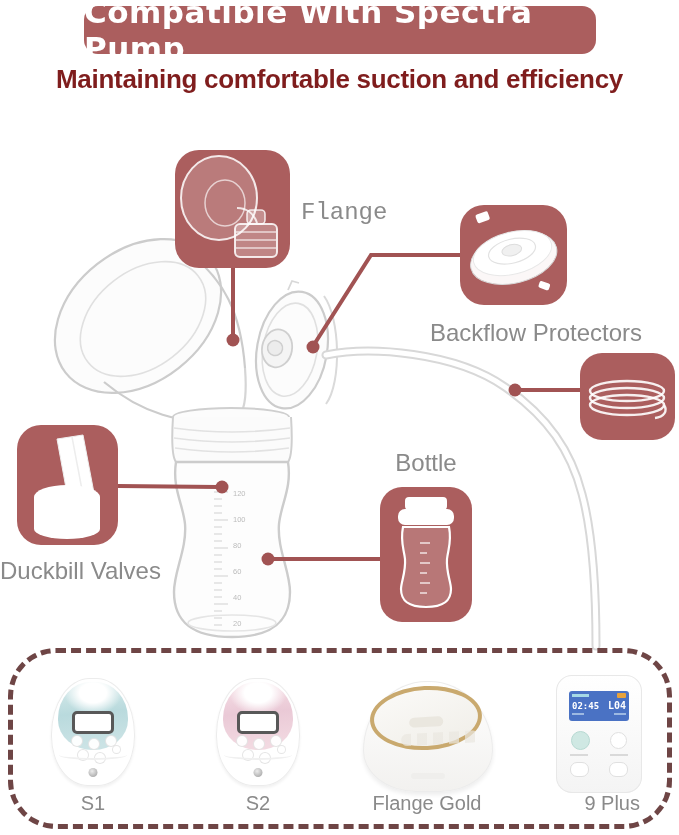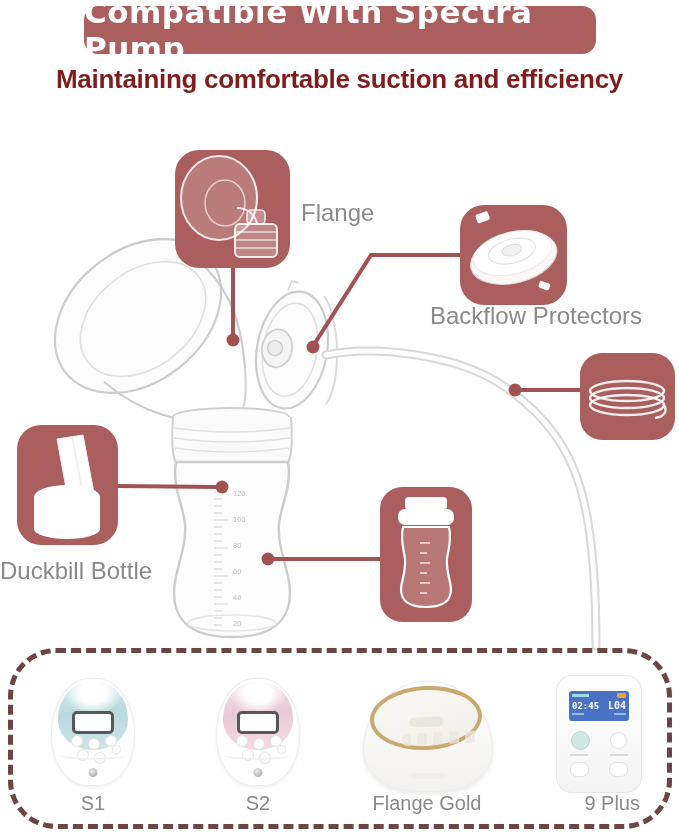--- a/index.html
+++ b/index.html
@@ -25,22 +25,22 @@
   .art { position:absolute; left:0; top:0; }
   
   .co-box { position:absolute; background:#ab5e5e; }
   .co-flange   { left:175px; top:150px; width:115px; height:118px; border-radius:24px; }
   .co-backflow { left:460px; top:205px; width:107px; height:100px; border-radius:24px; }
   .co-tube     { left:580px; top:353px; width:95px;  height:87px;  border-radius:22px; }
   .co-duckbill { left:17px;  top:425px; width:101px; height:120px; border-radius:24px; }
   .co-bottle   { left:380px; top:487px; width:92px;  height:135px; border-radius:22px; }
   
   .co-label { position:absolute; color:#8a8a8a; font-size:24px; white-space:nowrap; }
-  .lbl-flange   { left:301px; top:199px; }
-  .lbl-backflow { left:430px; top:302px; width:205px; text-align:center; }
+  .lbl-flange   { left:301px; top:199px;font-family:Liberation Mono, monospace; }
+  .lbl-backflow { left:430px; top:319px; width:205px; text-align:center; }
   .lbl-tube     { left:580px; top:447px; width:95px;  text-align:center; }
   .lbl-duckbill { left:0px;   top:557px; width:136px; text-align:center; }
   .lbl-bottle   { left:380px; top:449px; width:92px;  text-align:center; }
   
   .compat-box {
     position:absolute; left:8px; top:648px; width:664px; height:181px;
     box-sizing:border-box; border:5px dashed #6e4545; border-radius:48px;
   }
   .pump-label {
     position:absolute; top:792px; color:#8a8a8a; font-size:20px; text-align:center;
@@ -239,21 +239,22 @@
     <svg width="92" height="135" viewBox="0 0 92 135">
       <rect x="25" y="10" width="42" height="13" rx="4" fill="#ffffff"></rect>
       <rect x="18" y="22" width="56" height="16" rx="7" fill="#ffffff"></rect>
       <path d="M 23,40 C 20,55 24,62 25,72 C 26,85 21,95 21,102 C 21,114 28,120 46,120 C 64,120 71,114 71,102 C 71,95 66,85 67,72 C 68,62 72,55 69,40 Z" fill="rgba(255,255,255,.16)" stroke="#ffffff" stroke-width="2.2"></path>
       <path d="M 40,56 h 10 M 40,66 h 7 M 40,76 h 10 M 40,86 h 7 M 40,96 h 10 M 40,106 h 7" stroke="rgba(255,255,255,.8)" stroke-width="1.4"></path>
     </svg>
   </div>
 
   <div class="co-label lbl-flange">Flange</div>
   <div class="co-label lbl-backflow">Backflow Protectors</div>
-  <div class="co-label lbl-duckbill">Duckbill Bottle</div>
+  <div class="co-label lbl-duckbill">Duckbill Valves</div>
+  <div class="co-label lbl-bottle">Bottle</div>
 
   <div class="compat-box"></div>
 
   <div class="pump-egg egg-s1">
     <div class="egg-body"></div>
     <div class="egg-face face-s1"></div>
     <div class="egg-screen"></div>
     <span class="egg-btn" style="left:20px; top:57px;"></span>
     <span class="egg-btn" style="left:37px; top:60px;"></span>
     <span class="egg-btn" style="left:54px; top:57px;"></span>

